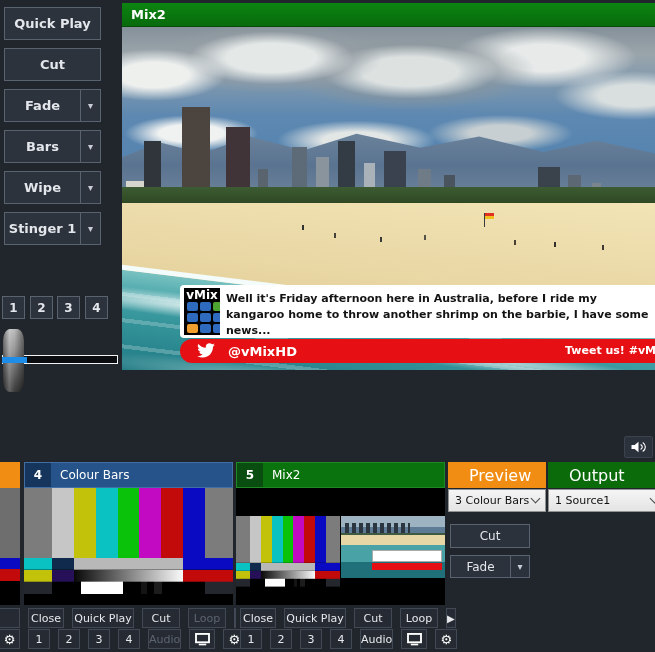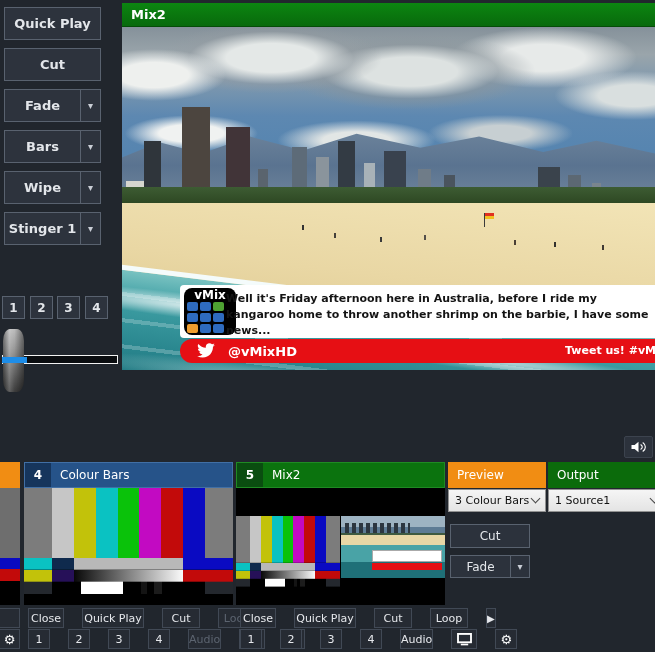--- a/index.html
+++ b/index.html
@@ -97,22 +97,22 @@
     background:
       radial-gradient(300px 18px at 18% 16%, rgba(255,255,255,.8), rgba(255,255,255,0) 70%),
       radial-gradient(260px 16px at 66% 26%, rgba(255,255,255,.6), rgba(255,255,255,0) 70%),
       radial-gradient(340px 22px at 38% 52%, rgba(230,248,248,.55), rgba(230,248,248,0) 70%),
       repeating-linear-gradient(180deg, rgba(255,255,255,0) 0 22px, rgba(255,255,255,.22) 22px 26px);
   }
   
   .so-box { position:absolute; left:58px; top:258px; width:475px; height:53px;
     background:#fff; border-radius:4px 0 0 4px; z-index:5;
   }
-  .so-logo { position:absolute; left:4px; top:3px; width:52px; height:47px;
-    background:#000; border-radius:8px; overflow:hidden;
+  .so-logo { position:absolute; left:4px; top:3px; width:36px; height:47px;
+    background:#000; border-radius:0; overflow:hidden;
   }
   .so-logo-text { color:#fff; font-size:12px; font-weight:bold; text-align:center; line-height:14px; letter-spacing:0; }
   .so-grid { display:grid; grid-template-columns:repeat(3,11px); grid-auto-rows:9px; gap:2px; padding:0 3px; }
   .so-grid i { border-radius:2px; background:#2e6bbf; }
   .so-grid i.g { background:#4ea232; }
   .so-grid i.o { background:#f09e2e; }
   .so-msg { position:absolute; left:46px; top:6px; right:6px;
     color:#141414; font-size:11px; font-weight:bold; line-height:1.45;
   }
   .so-ticker { position:absolute; left:58px; top:312px; width:475px; height:24px;
@@ -147,39 +147,39 @@
     background-position:0 0,0 66.67%,0 77.78%,0 88.89%;
   }
   .mini-beach { position:absolute; left:105px; top:28px; width:104px; height:62px;
     background:linear-gradient(180deg,#9db3c2 0 18%, #5d7b94 18% 27%, #3e5a40 27% 31%, #e8d7a6 31% 47%, #49a3a6 47% 74%, #1f7078 74% 100%);
   }
   .mini-beach::before { content:''; position:absolute; left:4%; top:12%; width:62%; height:16%;
     background:repeating-linear-gradient(90deg,#2c3640 0 4px, rgba(0,0,0,0) 4px 7px);
   }
   .mini-so { position:absolute; left:30%; top:55%; width:67%; height:19%; background:#fff; border:1px solid #aaa; }
   .mini-ticker { position:absolute; left:30%; top:76%; width:67%; height:11%; background:#e60f14; }
-  .ctl-row { position:absolute; height:20px; display:flex; gap:18px; padding:0 4px; }
+  .ctl-row { position:absolute; height:20px; display:flex; gap:8px; padding:0 4px; }
   .cbtn { background:#262b33; border:1px solid #414955; color:#e6e8ec; font-size:11px;
     display:flex; align-items:center; justify-content:center; cursor:pointer; white-space:nowrap;
   }
   .cbtn.dim { color:#5c6470; }
   .row1 { top:608px; } .row2 { top:629px; }
   .gear { font-size:13px; color:#fff; line-height:1; }
   
   .p3-h { position:absolute; left:0; top:462px; width:20px; height:26px; background:#f18d13; }
   .p3-grey { position:absolute; left:0; top:488px; width:20px; height:70px; background:#6e6e6e; }
   .p3-blue { position:absolute; left:0; top:558px; width:20px; height:11px; background:#0a0ac2; }
   .p3-red  { position:absolute; left:0; top:569px; width:20px; height:12px; background:#c20a0a; }
   .p3-blk  { position:absolute; left:0; top:581px; width:20px; height:24px; background:#000; }
   .p3-btn  { position:absolute; left:0; top:608px; width:20px; height:20px; background:#262b33; border:1px solid #414955; border-left:none; }
   .p3-gear { position:absolute; left:0; top:629px; width:20px; height:20px; background:#262b33; border:1px solid #414955; border-left:none;
     display:flex; align-items:center; justify-content:center; }
   
-  .mx-hdr { position:absolute; top:462px; height:26px; color:#fff; font-size:12px;
-    display:flex; align-items:center; padding-left:9px; }
+  .mx-hdr { position:absolute; top:462px; height:26px; color:#fff; font-size:16px;
+    display:flex; align-items:center; padding-left:21px; }
   .mx-prev { left:448px; width:98px; background:#f18d13; }
   .mx-out  { left:548px; width:107px; background:#0b6b0b; }
   .mx-sel { position:absolute; top:489px; height:23px;
     background:linear-gradient(180deg,#f5f5f5,#e4e4e4); border:1px solid #919191;
     color:#111; font-size:11px; display:flex; align-items:center; padding:0 6px; cursor:pointer; }
   .mx-sel .val { flex:1; }
   .caret { width:7px; height:7px; border-right:1.5px solid #4a4a4a; border-bottom:1.5px solid #4a4a4a;
     transform:rotate(45deg); margin-top:-4px; }
   .mx-btn { position:absolute; left:450px; width:80px;
     background:#2c323c; border:1px solid #59626f; color:#e3e6ea; font-size:12px;

